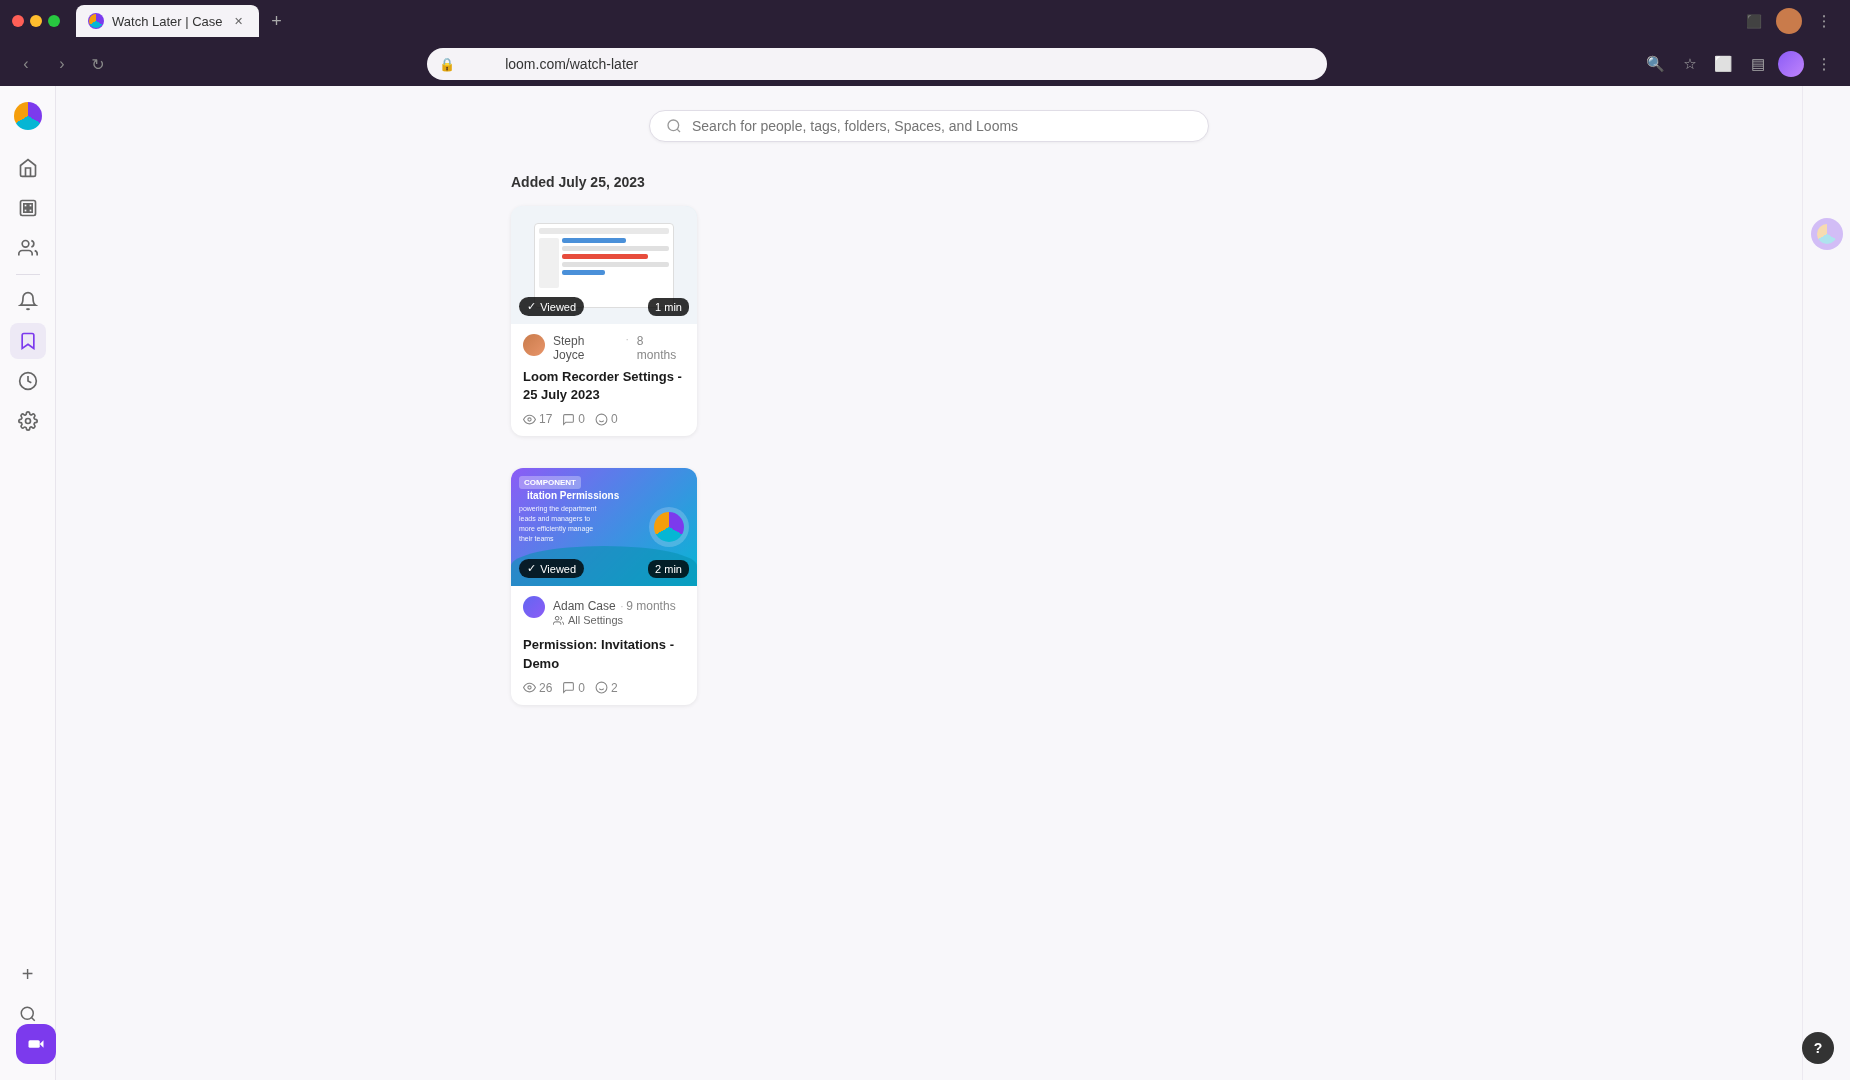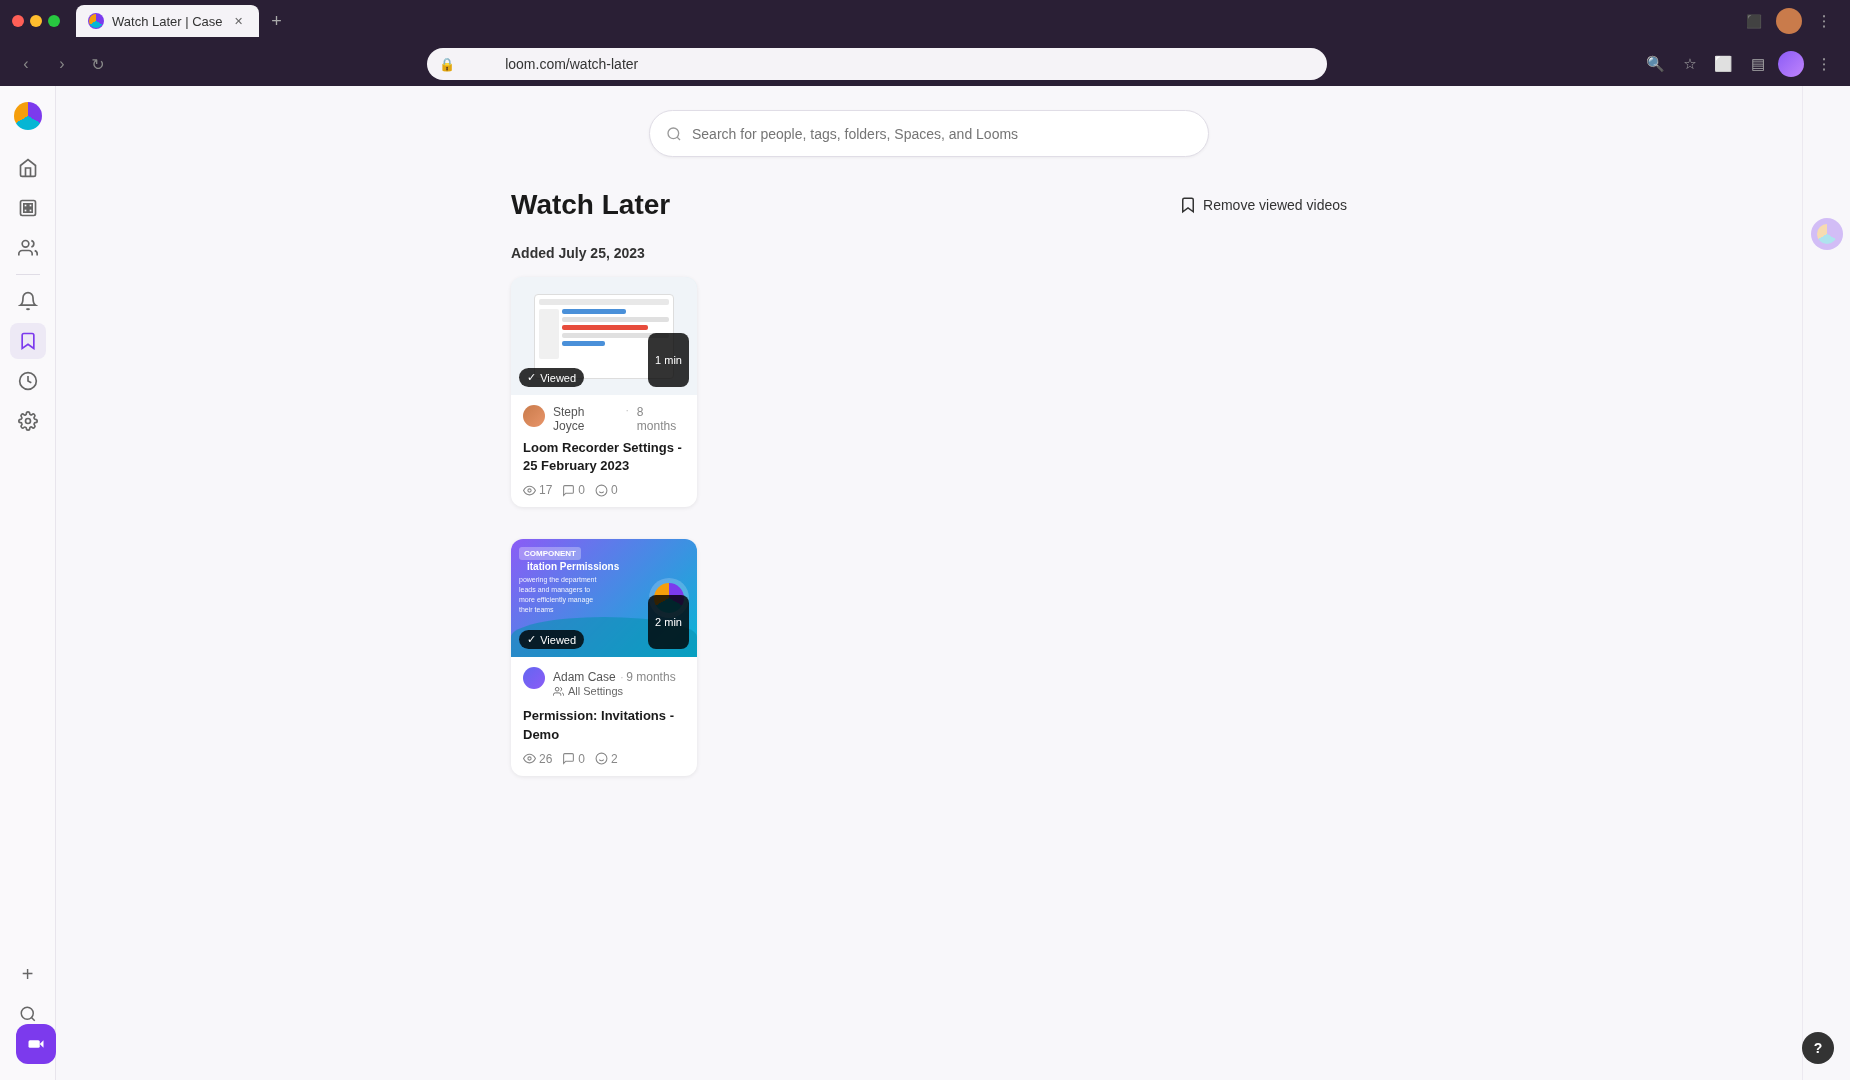--- a/index.html
+++ b/index.html
@@ -39,37 +39,37 @@
     .sidebar-icon.loom-logo { background: transparent; }
     .sidebar-divider { width: 24px; height: 1px; background: #e0dde6; margin: 4px 0; }
     .sidebar-text-icon { width: 32px; height: 32px; display: flex; align-items: center; justify-content: center; font-size: 13px; font-weight: 600; color: #555; }
 
     
     .main-content { flex: 1; overflow-y: auto; background: #f8f7fa; }
     .content-inner { max-width: 900px; margin: 0 auto; padding: 24px 32px; }
 
     
     .search-container { display: flex; justify-content: center; margin-bottom: 32px; }
-    .search-bar { width: 560px; background: white; border: 1px solid #e0dde6; border-radius: 24px; height: 47px; display: flex; align-items: center; padding: 0 16px; gap: 10px; box-shadow: 0 1px 3px rgba(0,0,0,0.05); }
+    .search-bar { width: 560px; background: white; border: 1px solid #e0dde6; border-radius: 24px; height: 32px; display: flex; align-items: center; padding: 0 16px; gap: 10px; box-shadow: 0 1px 3px rgba(0,0,0,0.05); }
     .search-bar input { border: none; outline: none; flex: 1; font-size: 14px; color: #888; background: transparent; }
 
     
     .page-header { display: flex; align-items: center; justify-content: space-between; margin-bottom: 24px; }
     .page-title { font-size: 28px; font-weight: 700; color: #1a1a1a; }
     .remove-viewed-btn { display: flex; align-items: center; gap: 6px; font-size: 14px; color: #333; cursor: pointer; background: none; border: none; }
     .remove-viewed-btn svg { width: 18px; height: 18px; }
 
     
     .section-date { font-size: 14px; font-weight: 600; color: #333; margin-bottom: 16px; }
 
     
     .video-card { background: white; border-radius: 12px; overflow: hidden; width: 186px; box-shadow: 0 1px 4px rgba(0,0,0,0.08); margin-bottom: 32px; }
     .video-thumbnail { position: relative; width: 186px; height: 118px; overflow: hidden; background: #e0e0e0; }
     .viewed-badge { position: absolute; bottom: 8px; left: 8px; background: rgba(0,0,0,0.8); color: white; font-size: 11px; border-radius: 12px; padding: 3px 8px; display: flex; align-items: center; gap: 4px; }
-    .duration-badge { position: absolute; bottom: 8px; right: 8px; background: rgba(0,0,0,0.8); color: white; font-size: 11px; border-radius: 8px; padding: 21px 7px; }
+    .duration-badge { position: absolute; bottom: 8px; right: 8px; background: rgba(0,0,0,0.8); color: white; font-size: 11px; border-radius: 8px; padding: 3px 7px; }
     .video-info { padding: 10px 12px; }
     .video-meta { display: flex; gap: 8px; margin-bottom: 6px; }
     .author-avatar { width: 22px; height: 22px; border-radius: 50%; background: #c97b4b; flex-shrink: 0; overflow: hidden; }
     .author-name { font-size: 12px; color: #555; font-weight: 500; }
     .dot-sep { color: #bbb; font-size: 10px; }
     .time-ago { font-size: 12px; color: #888; }
     .video-title { font-size: 13px; font-weight: 600; color: #1a1a1a; line-height: 1.4; margin-bottom: 8px; }
     .video-stats { display: flex; align-items: center; gap: 10px; }
     .stat { display: flex; align-items: center; gap: 3px; font-size: 12px; color: #888; }
     .org-tag { display: flex; align-items: center; gap: 4px; font-size: 11px; color: #666; margin-bottom: 4px; }
@@ -234,29 +234,20 @@
       <div class="search-container">
         <div class="search-bar">
           <svg width="16" height="16" viewBox="0 0 24 24" fill="none" stroke="#999" stroke-width="2">
             <circle cx="11" cy="11" r="8"></circle>
             <line x1="21" y1="21" x2="16.65" y2="16.65"></line>
           </svg>
           <input type="text" placeholder="Search for people, tags, folders, Spaces, and Looms" style="">
         </div>
       </div>
 
-      <div class="page-header">
-        <h1 class="page-title">Watch Later</h1>
-        <button class="remove-viewed-btn">
-          <svg width="18" height="18" viewBox="0 0 24 24" fill="none" stroke="currentColor" stroke-width="2">
-            <path d="M19 21l-7-5-7 5V5a2 2 0 0 1 2-2h10a2 2 0 0 1 2 2z"></path>
-          </svg>
-          <span>Remove viewed videos</span>
-        </button>
-      </div>
 
       <div class="section-date">Added July 25, 2023</div>
 
       <div class="video-card">
         <div class="video-thumbnail thumb1">
           <div class="thumb1-content">
             <div class="screen-mockup">
               <div class="screen-bar"></div>
               <div class="screen-content">
                 <div class="screen-sidebar-mock"></div>
@@ -276,21 +267,21 @@
           </div>
           <div class="duration-badge">1 min</div>
         </div>
         <div class="video-info">
           <div class="video-meta">
             <div class="author-avatar" style="background: linear-gradient(135deg, #c97b4b, #e8956a);"></div>
             <span class="author-name">Steph Joyce</span>
             <span class="dot-sep">·</span>
             <span class="time-ago">8 months</span>
           </div>
-          <div class="video-title">Loom Recorder Settings - 25 February 2023</div>
+          <div class="video-title">Loom Recorder Settings - 25 July 2023</div>
           <div class="video-stats">
             <div class="stat">
               <svg width="13" height="13" viewBox="0 0 24 24" fill="none" stroke="currentColor" stroke-width="2">
                   <path d="M1 12s4-8 11-8 11 8 11 8-4 8-11 8-11-8-11-8z"></path>
                   <circle cx="12" cy="12" r="3"></circle>
                 </svg>
               <span>17</span>
             </div>
             <div class="stat">
               <svg width="13" height="13" viewBox="0 0 24 24" fill="none" stroke="currentColor" stroke-width="2">

